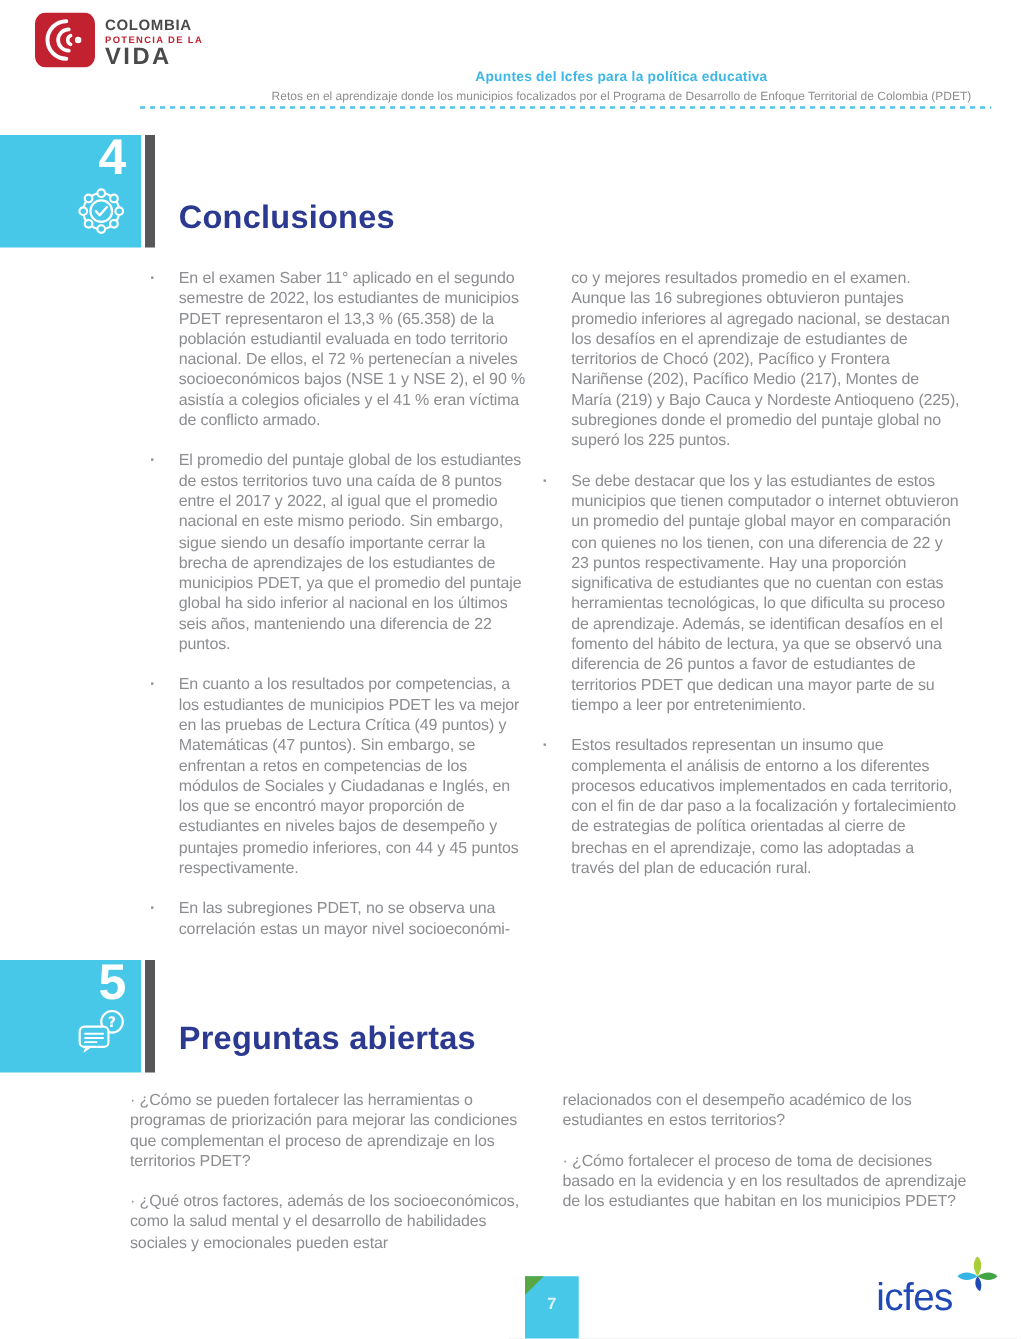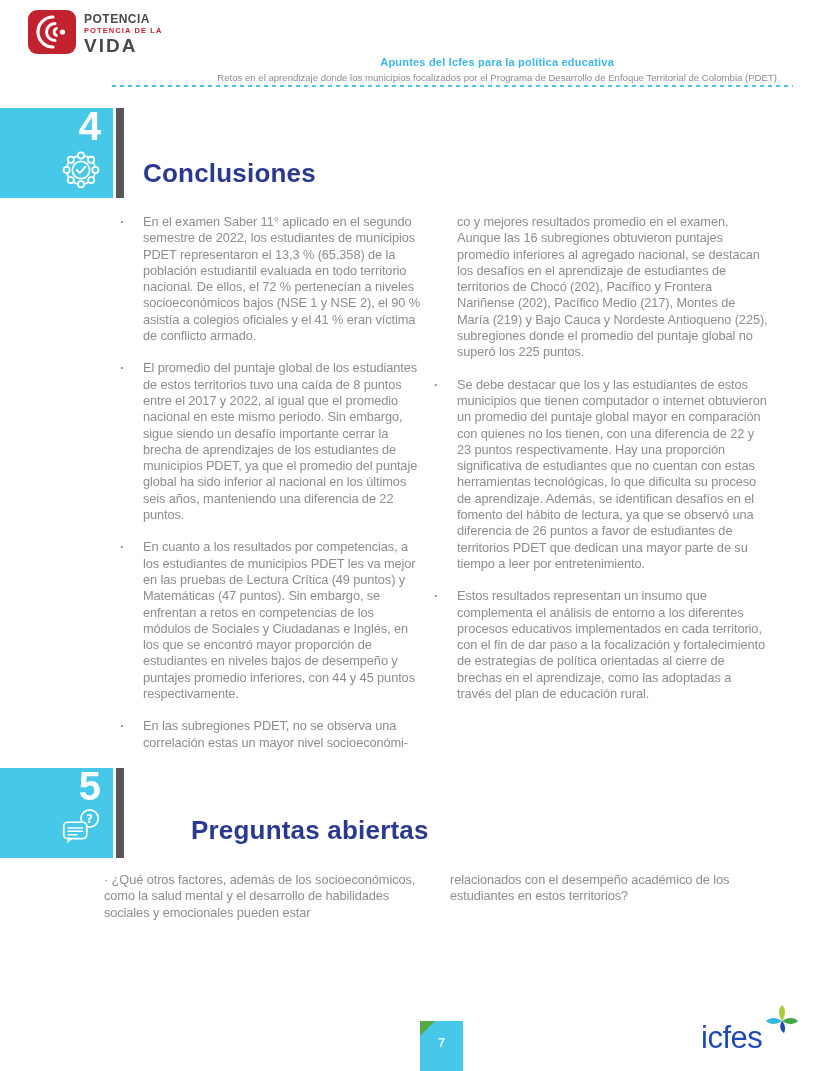--- a/index.html
+++ b/index.html
@@ -57,21 +57,21 @@
     <span>
       <svg width="48" height="44" viewBox="0 0 48 44">
         <rect x="0" y="0" width="48" height="44" rx="9" fill="#c2212f"></rect>
         <path d="M25 7 A 15 15 0 0 0 25 37" fill="none" stroke="#ffffff" stroke-width="3.2" stroke-linecap="round"></path>
         <path d="M27 13.5 A 8.5 8.5 0 0 0 27 30.5" fill="none" stroke="#ffffff" stroke-width="3" stroke-linecap="round"></path>
         <path d="M28.5 18.5 A 3.8 3.8 0 0 0 28.5 25.5" fill="none" stroke="#ffffff" stroke-width="2.8" stroke-linecap="round"></path>
         <circle cx="34.5" cy="22" r="2.6" fill="#ffffff"></circle>
       </svg>
     </span>
     <span class="logo-text">
-      <div class="logo-colombia">POTENCIA</div>
+      <div class="logo-colombia">COLOMBIA</div>
       <div class="logo-potencia">POTENCIA DE LA</div>
       <div class="logo-vida">VIDA</div>
     </span>
   </div>
 
   <div class="header-right">
     <div class="kicker">Apuntes del Icfes para la política educativa</div>
     <div class="subtitle">Retos en el aprendizaje donde los municipios focalizados por el Programa de Desarrollo de Enfoque Territorial de Colombia (PDET)</div>
   </div>
   <div class="dashed-line"></div>
@@ -125,27 +125,29 @@
         <text x="33" y="18.5" font-size="12" font-weight="bold" fill="#ffffff" text-anchor="middle" font-family="DejaVu Sans, sans-serif">?</text>
         <rect x="6" y="18" width="24" height="17" rx="4" fill="#47c8e8" stroke="#ffffff" stroke-width="1.8"></rect>
         <path d="M11 34 l-2 6 l7-5 z" fill="#ffffff"></path>
         <line x1="10.5" y1="24" x2="25.5" y2="24" stroke="#ffffff" stroke-width="1.6" stroke-linecap="round"></line>
         <line x1="10.5" y1="27.5" x2="25.5" y2="27.5" stroke="#ffffff" stroke-width="1.6" stroke-linecap="round"></line>
         <line x1="10.5" y1="31" x2="20" y2="31" stroke="#ffffff" stroke-width="1.6" stroke-linecap="round"></line>
       </svg>
     </span>
   </div>
   <div class="sec-bar" style="top:768px;"></div>
-  <h1 class="sec-title" style="top:815px;margin-left:48px;">Preguntas abiertas</h1>
+  <h1 class="sec-title" style="top:815px;">Preguntas abiertas</h1>
 
   <div class="col c5-left">
+    <p>· ¿Cómo se pueden fortalecer las herramientas o programas de priorización para mejorar las condiciones que complementan el proceso de aprendizaje en los territorios PDET?</p>
     <p>· ¿Qué otros factores, además de los socioeconómicos, como la salud mental y el desarrollo de habilidades sociales y emocionales pueden estar</p>
   </div>
   <div class="col c5-right">
     <p>relacionados con el desempeño académico de los estudiantes en estos territorios?</p>
+    <p>· ¿Cómo fortalecer el proceso de toma de decisiones basado en la evidencia y en los resultados de aprendizaje de los estudiantes que habitan en los municipios PDET?</p>
   </div>
 
   <div class="page-num-box">
     <div class="page-num-corner"></div>
     <div class="page-num">7</div>
   </div>
 
   <div class="icfes">
     <span class="icfes-word">icfes</span>
     <span class="icfes-star">

